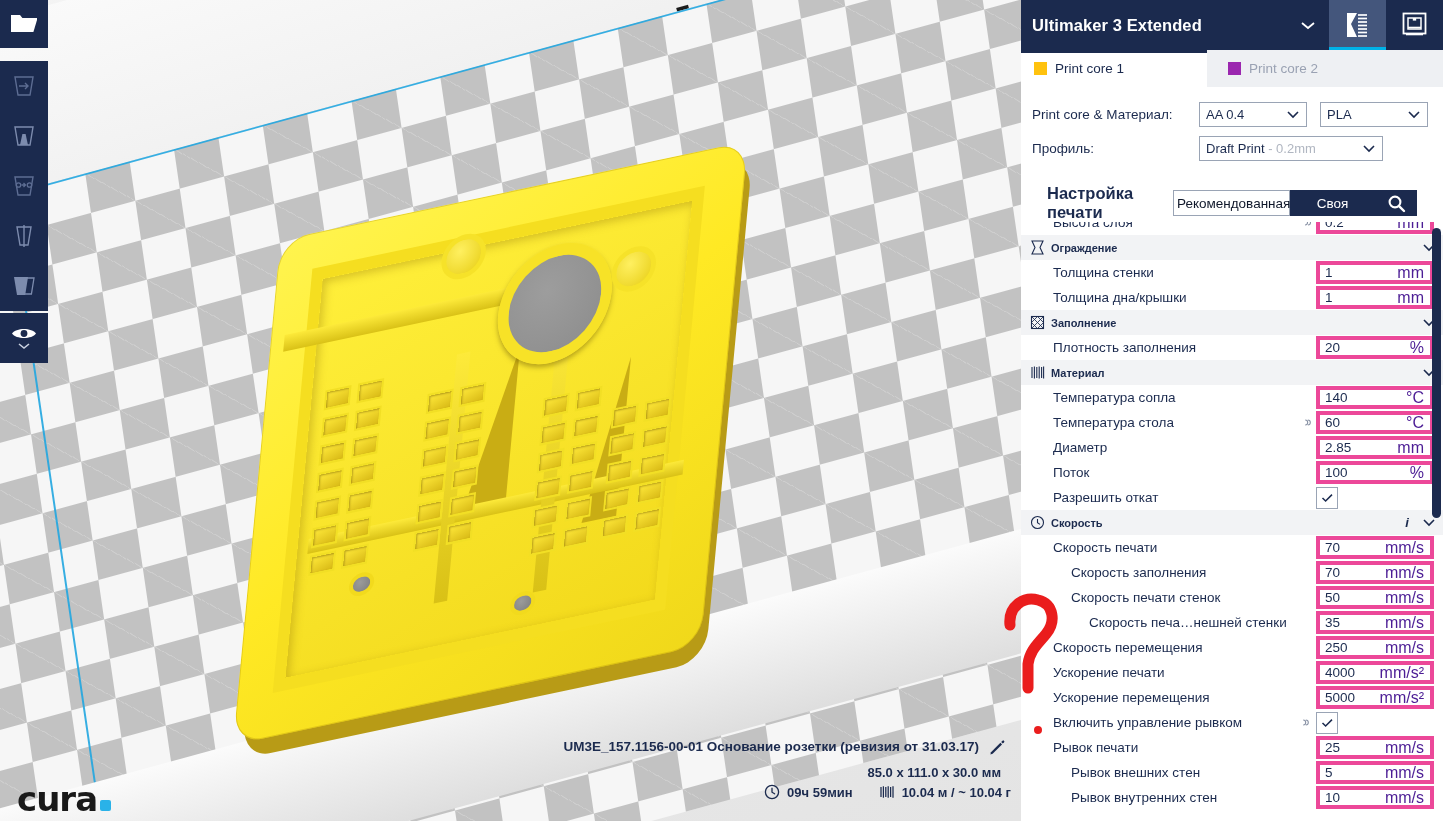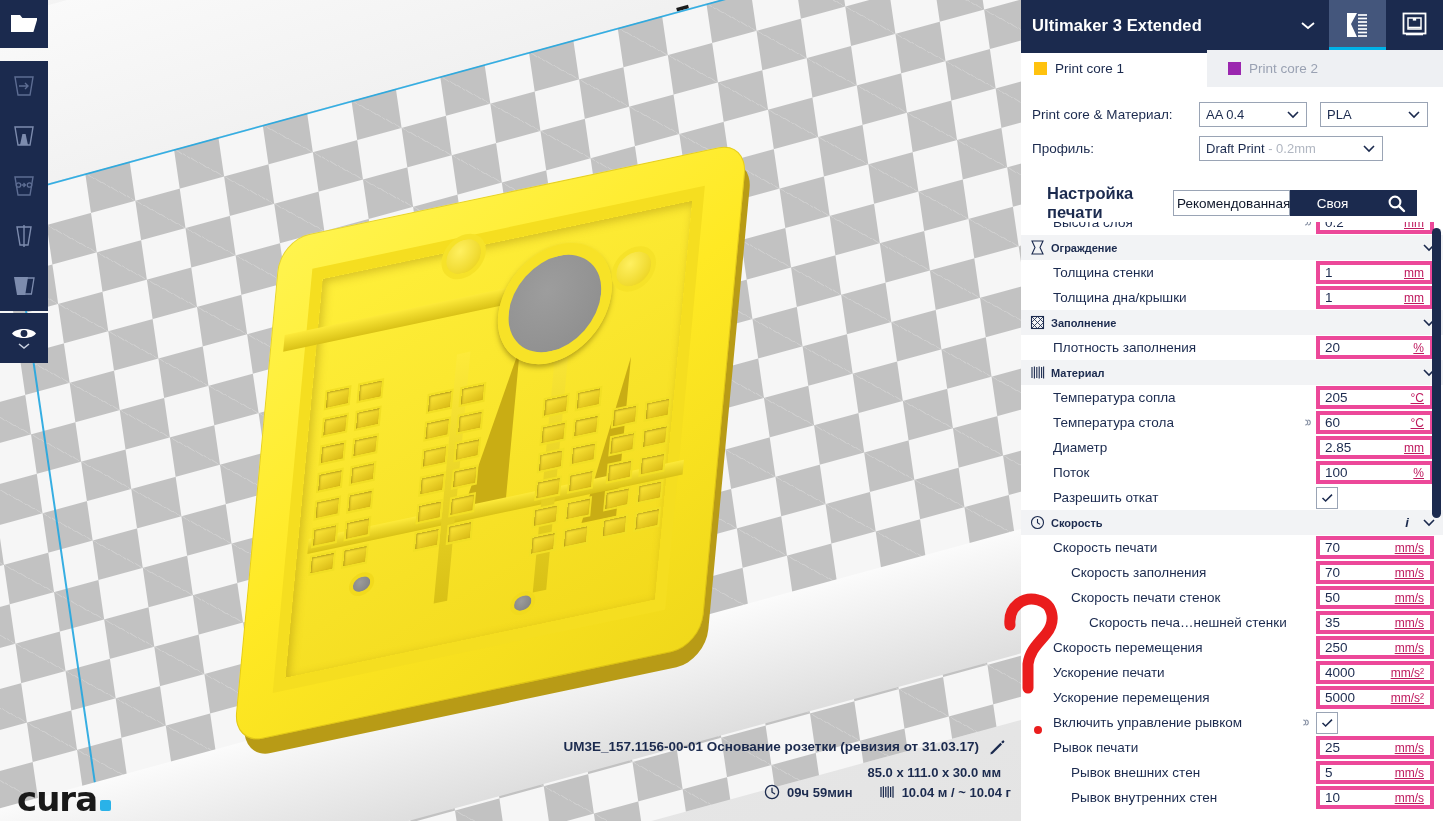--- a/index.html
+++ b/index.html
@@ -250,21 +250,21 @@
   .st-label { font-size: 13.5px; color: #1b2a4e; flex: 1; }
   .st-row.lv0 .st-label { padding-left: 32px; }
   .st-row.lv1 .st-label { padding-left: 50px; }
   .st-row.lv2 .st-label { padding-left: 68px; }
   .link-ico { width: 20px; display:flex; align-items:center; justify-content:center; }
   .st-field {
     width: 118px; height: 23px; border: 4px solid #ec4899; background:#fff;
     display:flex; align-items:center; margin-right: 9px; cursor: text;
   }
   .st-val { flex:1; font-size: 13.5px; color:#1b2a4e; padding-left: 5px; }
-  .st-unit { font-size: 12px; color:#be185d; padding-right: 6px; text-decoration: underline; }
+  .st-unit { font-size: 16px; color:#4c1d95; padding-right: 6px; }
   .st-check {
     width: 22px; height: 22px; border: 1px solid #9aa4b5; background:#fff;
     display:flex; align-items:center; justify-content:center;
     color:#1b2a4e; font-size: 13px; margin-left: 2px; cursor:pointer;
   }
   .clip-top { height: 13px; overflow: hidden; }
 
   
   .scroll-track {
     position: absolute; right: 2px; top: 228px; width: 9px; height: 290px;
@@ -650,21 +650,21 @@
         <div class="cat-name">Материал</div>
         <div class="cat-chev">
             <svg width="14" height="9" viewBox="0 0 14 9">
               <path d="M2 2 L7 7 L12 2" fill="none" stroke="#1b2a4e" stroke-width="1.6"></path>
             </svg>
           </div>
       </div>
       <div class="st-row lv0">
         <div class="st-label">Температура сопла</div>
         <div class="st-field">
-          <span class="st-val">205</span>
+          <span class="st-val">140</span>
           <span class="st-unit">°C</span>
         </div>
       </div>
       <div class="st-row lv0">
         <div class="st-label">Температура стола</div>
         <div class="link-ico">
           <svg width="13" height="11" viewBox="0 0 13 11">
               <path d="M5.2 3 a2.4 2.4 0 0 1 0 5 M7.8 3 a2.4 2.4 0 0 1 0 5" fill="none" stroke="#8a93a6" stroke-width="1.1"></path>
             </svg>
         </div>

